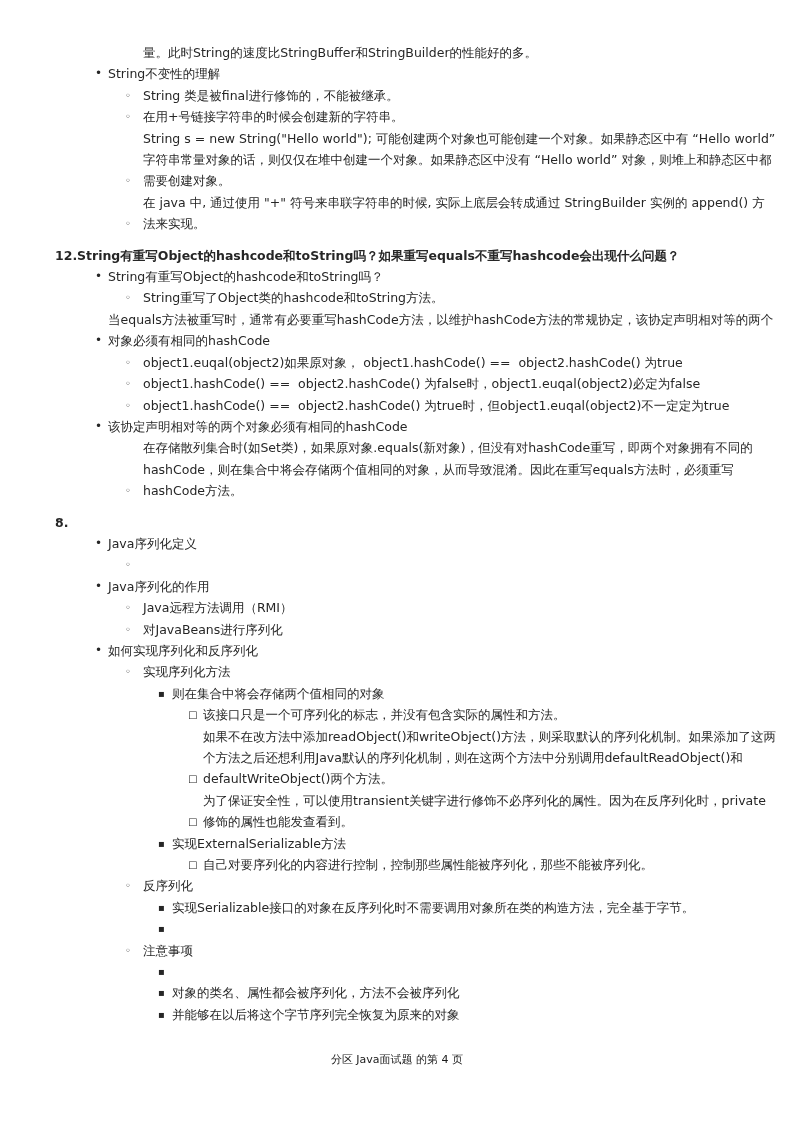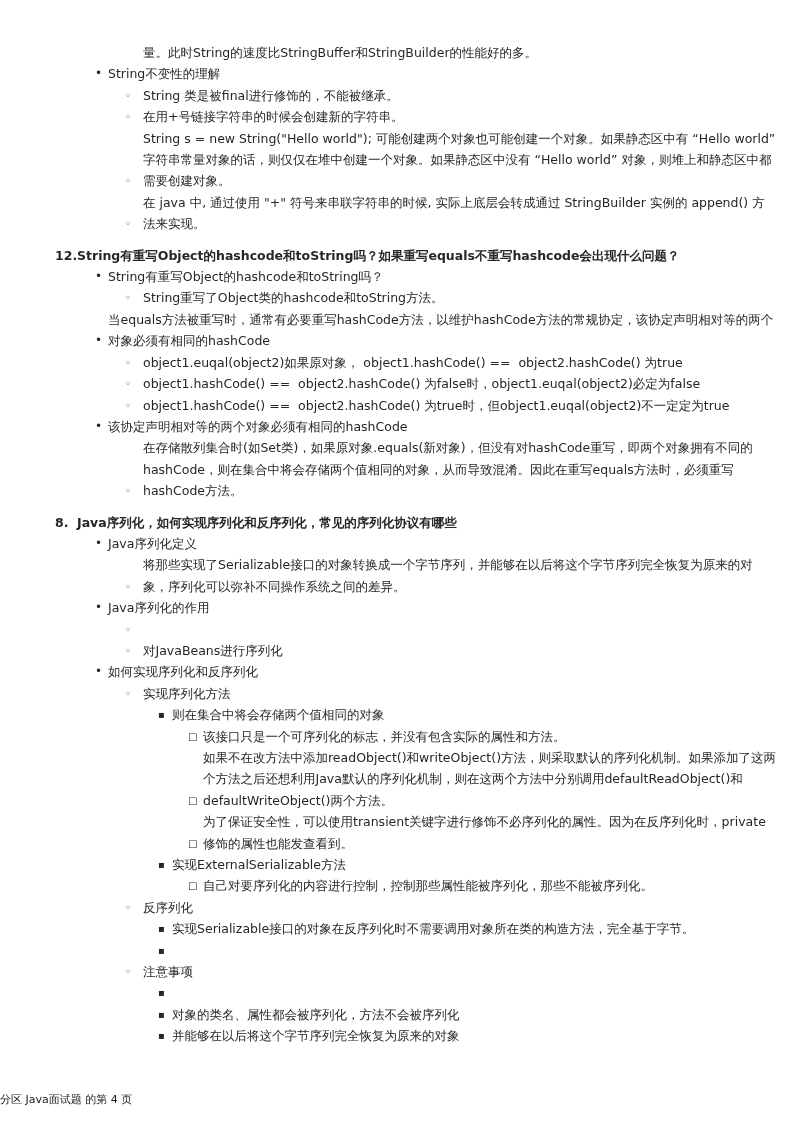--- a/index.html
+++ b/index.html
@@ -42,21 +42,22 @@
   .l2 .marker{width:13px;font-size:12px;}
   .l3{padding-left:125px;}
   .l3 .marker{width:18px;font-size:10px;}
   .l4{padding-left:158px;}
   .l4 .marker{width:14px;font-size:10px;}
   .l5{padding-left:188px;}
   .l5 .marker{width:15px;font-size:10px;}
   .footer{
     position:absolute;
     left:0;right:0;
-    top:1092px;
+    top:1052px;
+    text-align:center;
     font-size:11px;
     color:#1a1a1a;
   }
 </style>
 </head>
 <body>
 
 <div class="page">
   <div id="lines">
       <div class="line cont">
@@ -114,36 +115,35 @@
       <div class="line l2">
     <span class="marker">•</span>
     <span class="text">该协定声明相对等的两个对象必须有相同的hashCode</span>
   </div>
       <div class="line l3">
     <span class="marker">◦</span>
     <span class="text">在存储散列集合时(如Set类)，如果原对象.equals(新对象)，但没有对hashCode重写，即两个对象拥有不同的hashCode，则在集合中将会存储两个值相同的对象，从而导致混淆。因此在重写equals方法时，必须重写hashCode方法。</span>
   </div>
       <div class="line num gap">
     <span class="marker">8.</span>
-    <span class="text">Java序列化，如何实现序列化和反序列化，常见的序列化协议有哪些</span>
   </div>
       <div class="line l2">
     <span class="marker">•</span>
     <span class="text">Java序列化定义</span>
   </div>
       <div class="line l3">
     <span class="marker">◦</span>
-    <span class="text">将那些实现了Serializable接口的对象转换成一个字节序列，并能够在以后将这个字节序列完全恢复为原来的对象，序列化可以弥补不同操作系统之间的差异。</span>
   </div>
       <div class="line l2">
     <span class="marker">•</span>
     <span class="text">Java序列化的作用</span>
   </div>
       <div class="line l3">
     <span class="marker">◦</span>
+    <span class="text">Java远程方法调用（RMI）</span>
   </div>
       <div class="line l3">
     <span class="marker">◦</span>
     <span class="text">对JavaBeans进行序列化</span>
   </div>
       <div class="line l2">
     <span class="marker">•</span>
     <span class="text">如何实现序列化和反序列化</span>
   </div>
       <div class="line l3">

